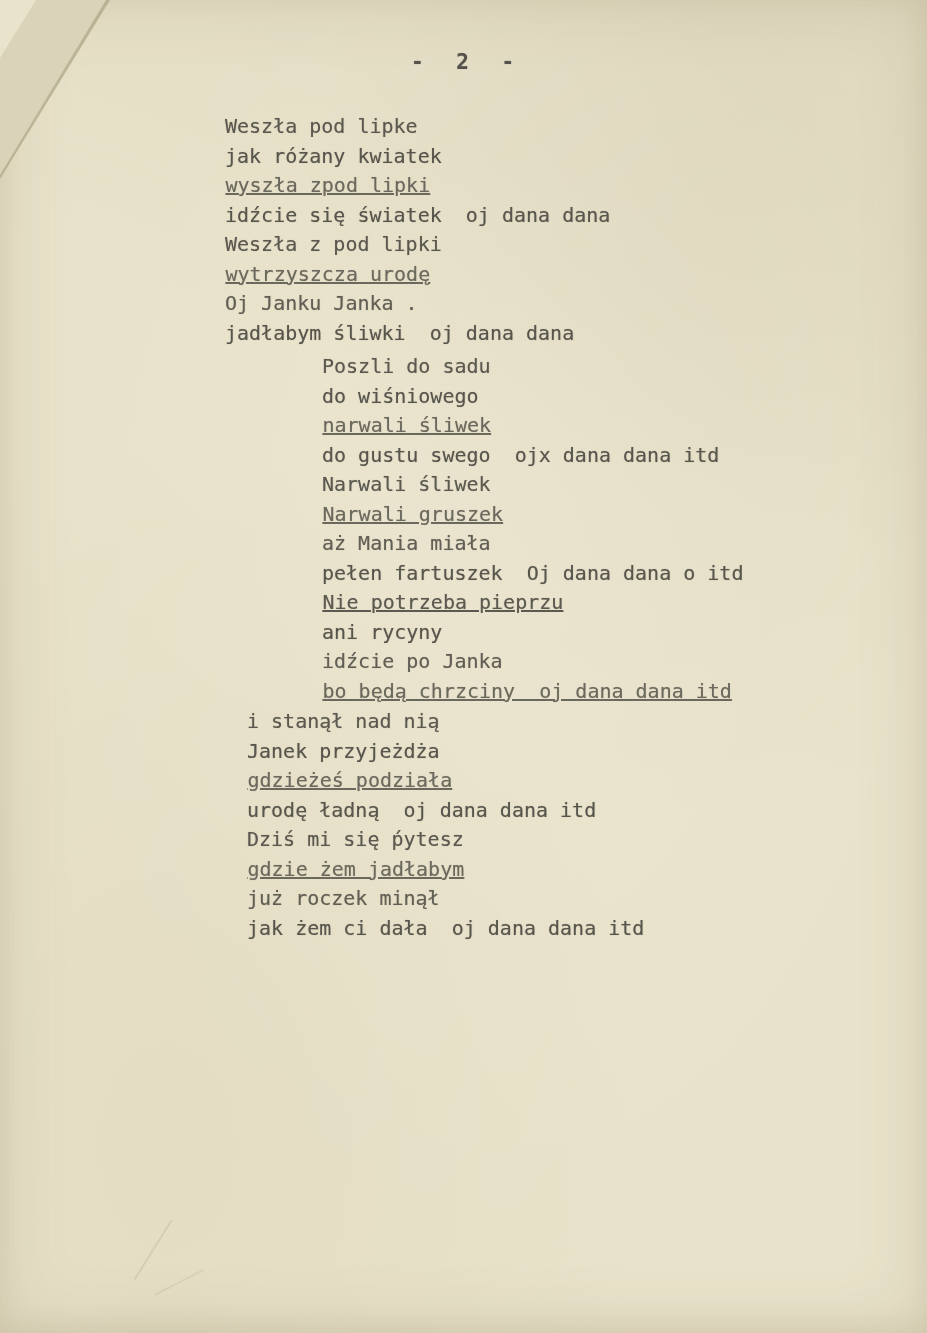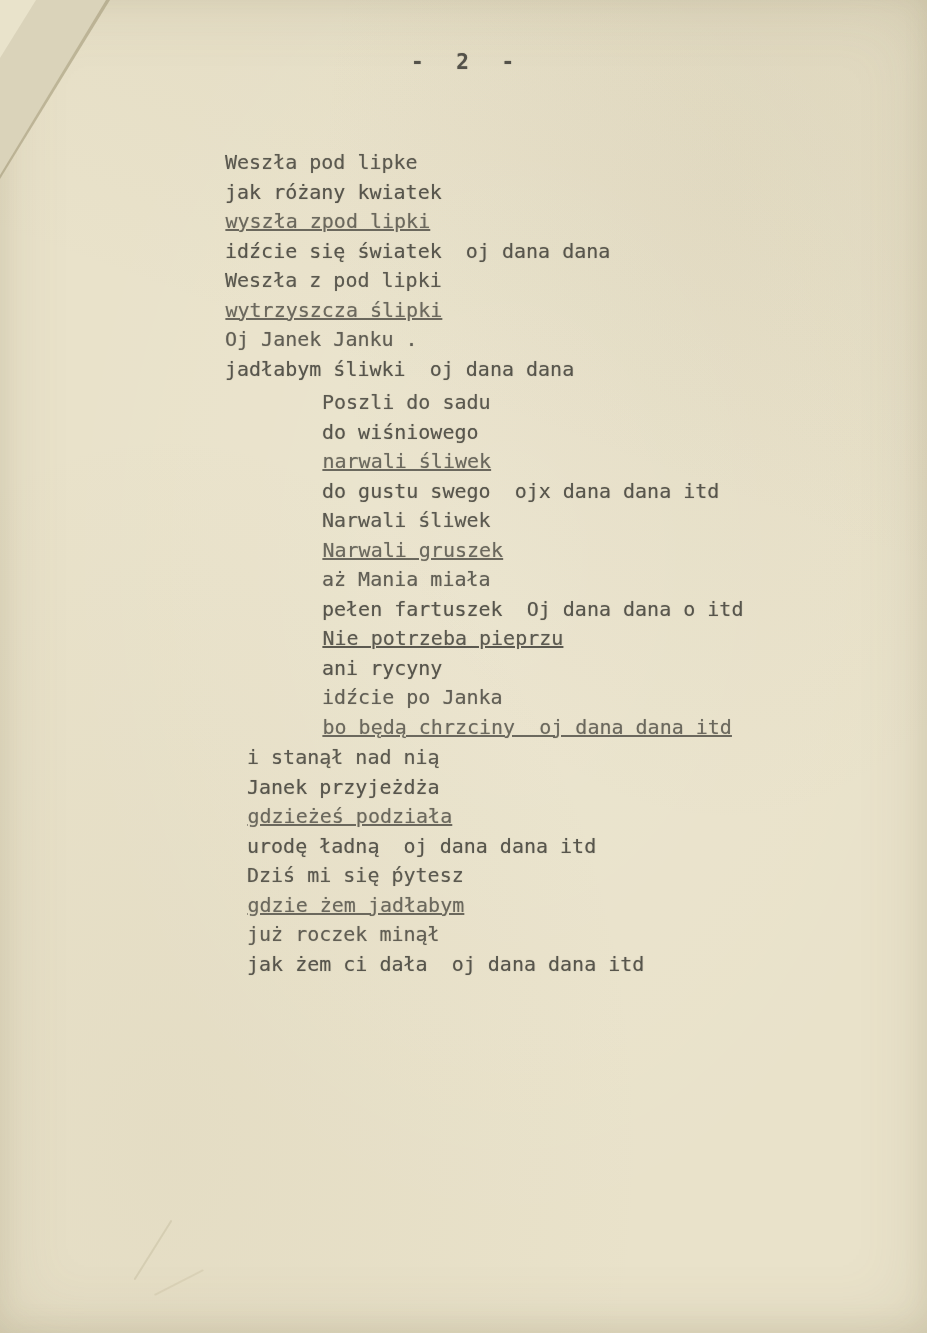--- a/index.html
+++ b/index.html
@@ -66,21 +66,20 @@
     text-shadow: 0 0 1px rgba(84,82,74,0.55);
   }
 
   .stanza {
     position: absolute;
     font-size: 20px;
     line-height: 29.5px;
     white-space: pre;
     color: #57554c;
     text-shadow: 0 0 1px rgba(87,85,76,0.5);
-    margin-top: 36px;
   }
   .stanza-1 { top: 112px; left: 225px; }
   .stanza-2 { top: 352px; left: 322px; }
   .stanza-3 { top: 707px; left: 247px; }
 
   
   .line:nth-child(odd)  { opacity: 0.93; }
   .line:nth-child(3n)   { opacity: 0.86; transform: translateX(0.5px); text-decoration: underline; }
   .line:nth-child(4n+1) { opacity: 0.97; }
 </style>
@@ -89,18 +88,18 @@
 
 <div class="scan">
   <div class="fold-crease-edge"></div>
   <div class="fold-dark"></div>
   <div class="fold-light-sliver"></div>
   <div class="crease-bottom-1"></div>
   <div class="crease-bottom-2"></div>
 
   <div class="page-number">- 2 -</div>
 
-  <div class="stanza stanza-1"><div class="line">Weszła pod lipke</div><div class="line">jak różany kwiatek</div><div class="line">wyszła zpod lipki</div><div class="line">idźcie się światek  oj dana dana</div><div class="line">Weszła z pod lipki</div><div class="line">wytrzyszcza ślipki</div><div class="line">Oj Janek Janku .</div><div class="line">jadłabym śliwki  oj dana dana</div></div>
+  <div class="stanza stanza-1"><div class="line">Weszła pod lipke</div><div class="line">jak różany kwiatek</div><div class="line">wyszła zpod lipki</div><div class="line">idźcie się światek  oj dana dana</div><div class="line">Weszła z pod lipki</div><div class="line">wytrzyszcza urodę</div><div class="line">Oj Janku Janka .</div><div class="line">jadłabym śliwki  oj dana dana</div></div>
 
   <div class="stanza stanza-2"><div class="line">Poszli do sadu</div><div class="line">do wiśniowego</div><div class="line">narwali śliwek</div><div class="line">do gustu swego  ojx dana dana itd</div><div class="line">Narwali śliwek</div><div class="line">Narwali gruszek</div><div class="line">aż Mania miała</div><div class="line">pełen fartuszek  Oj dana dana o itd</div><div class="line">Nie potrzeba pieprzu</div><div class="line">ani rycyny</div><div class="line">idźcie po Janka</div><div class="line">bo będą chrzciny  oj dana dana itd</div></div>
 
   <div class="stanza stanza-3"><div class="line">i stanął nad nią</div><div class="line">Janek przyjeżdża</div><div class="line">gdzieżeś podziała</div><div class="line">urodę ładną  oj dana dana itd</div><div class="line">Dziś mi się ṕytesz</div><div class="line">gdzie żem jadłabym</div><div class="line">już roczek minął</div><div class="line">jak żem ci dała  oj dana dana itd</div></div>
 </div>
 
 </body></html>

